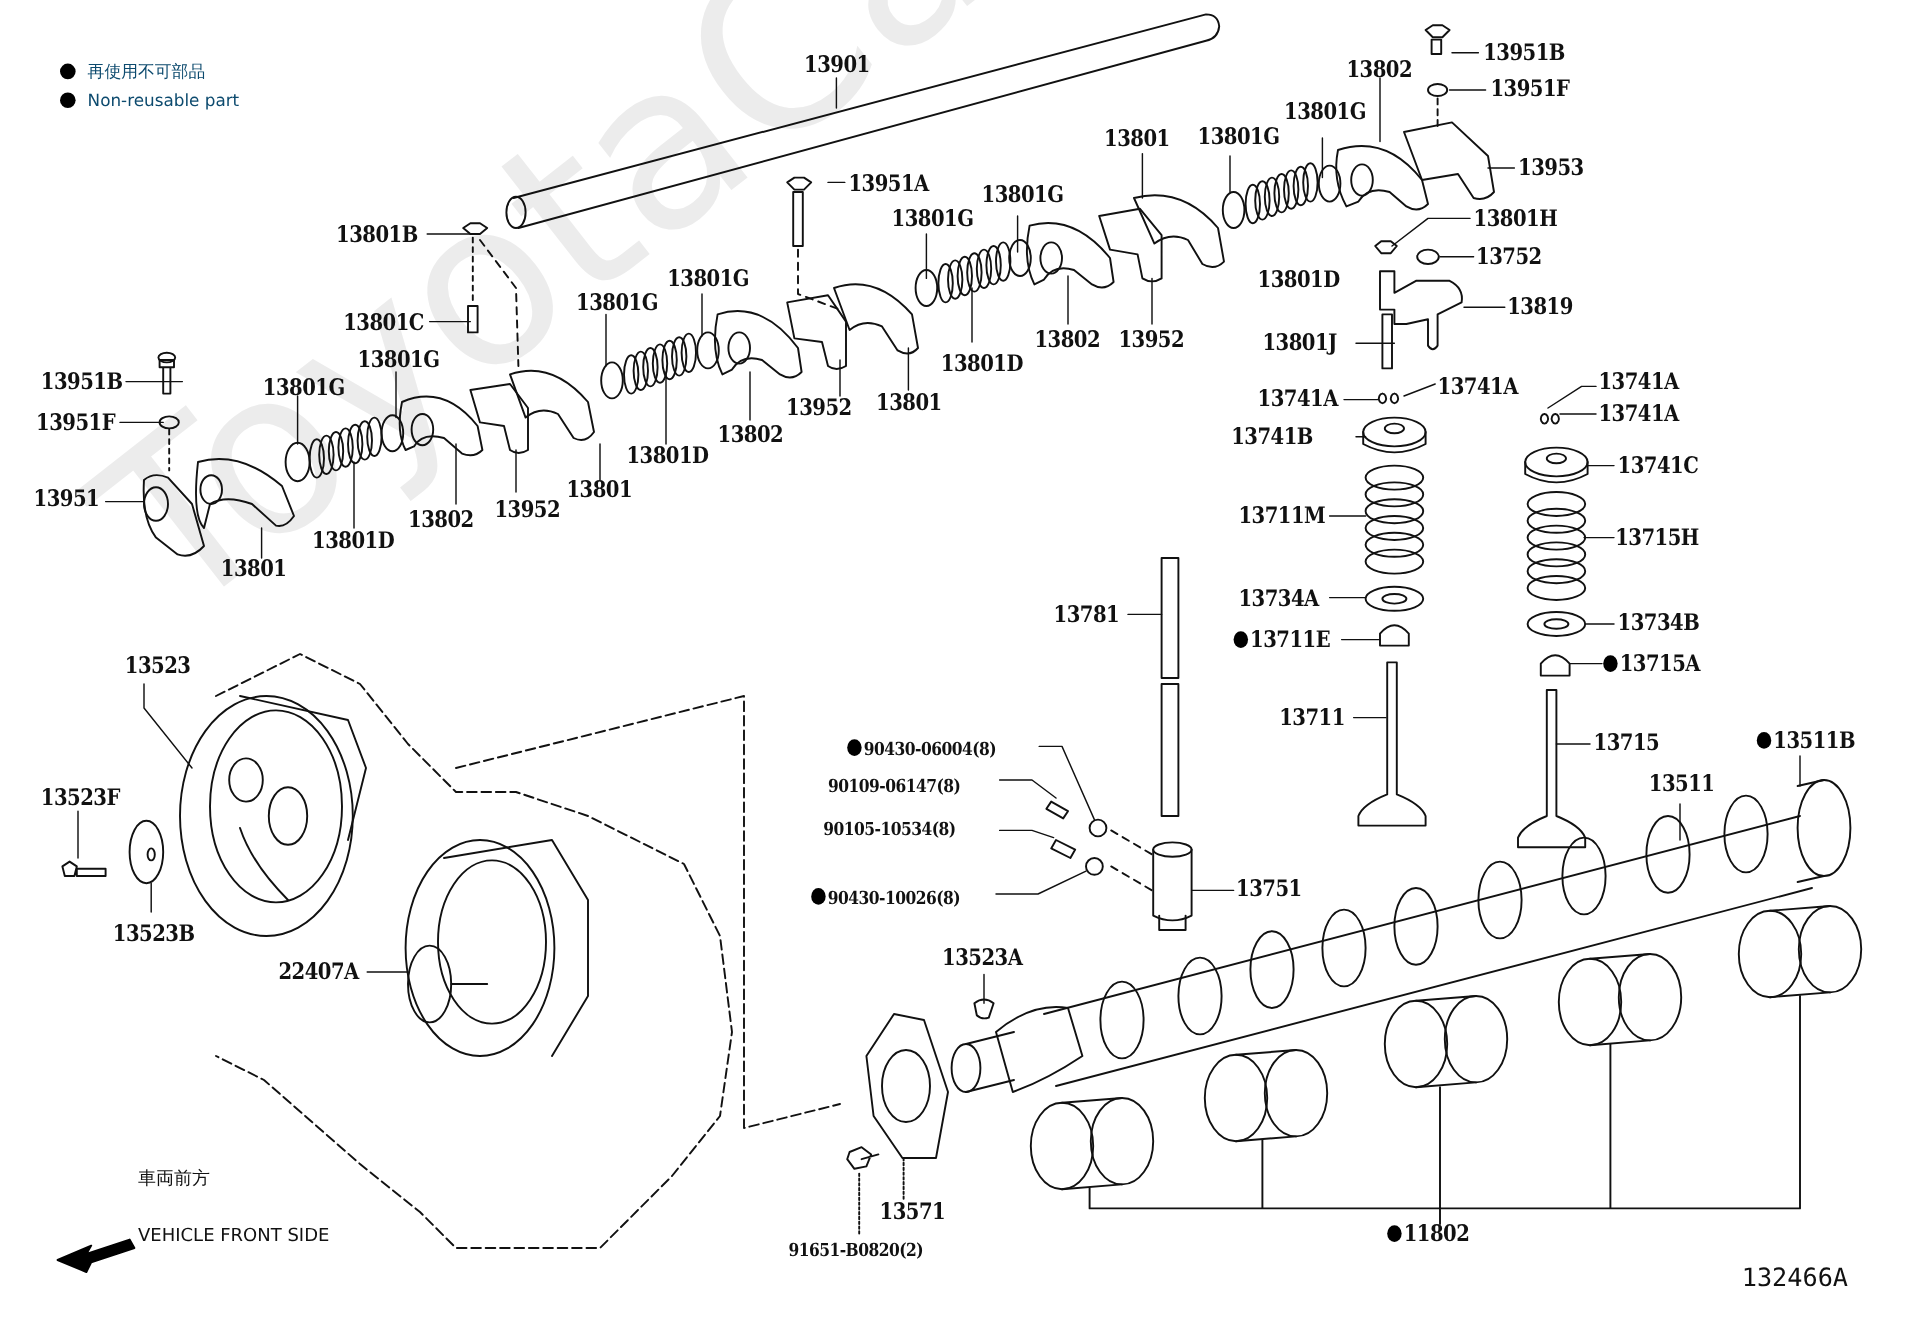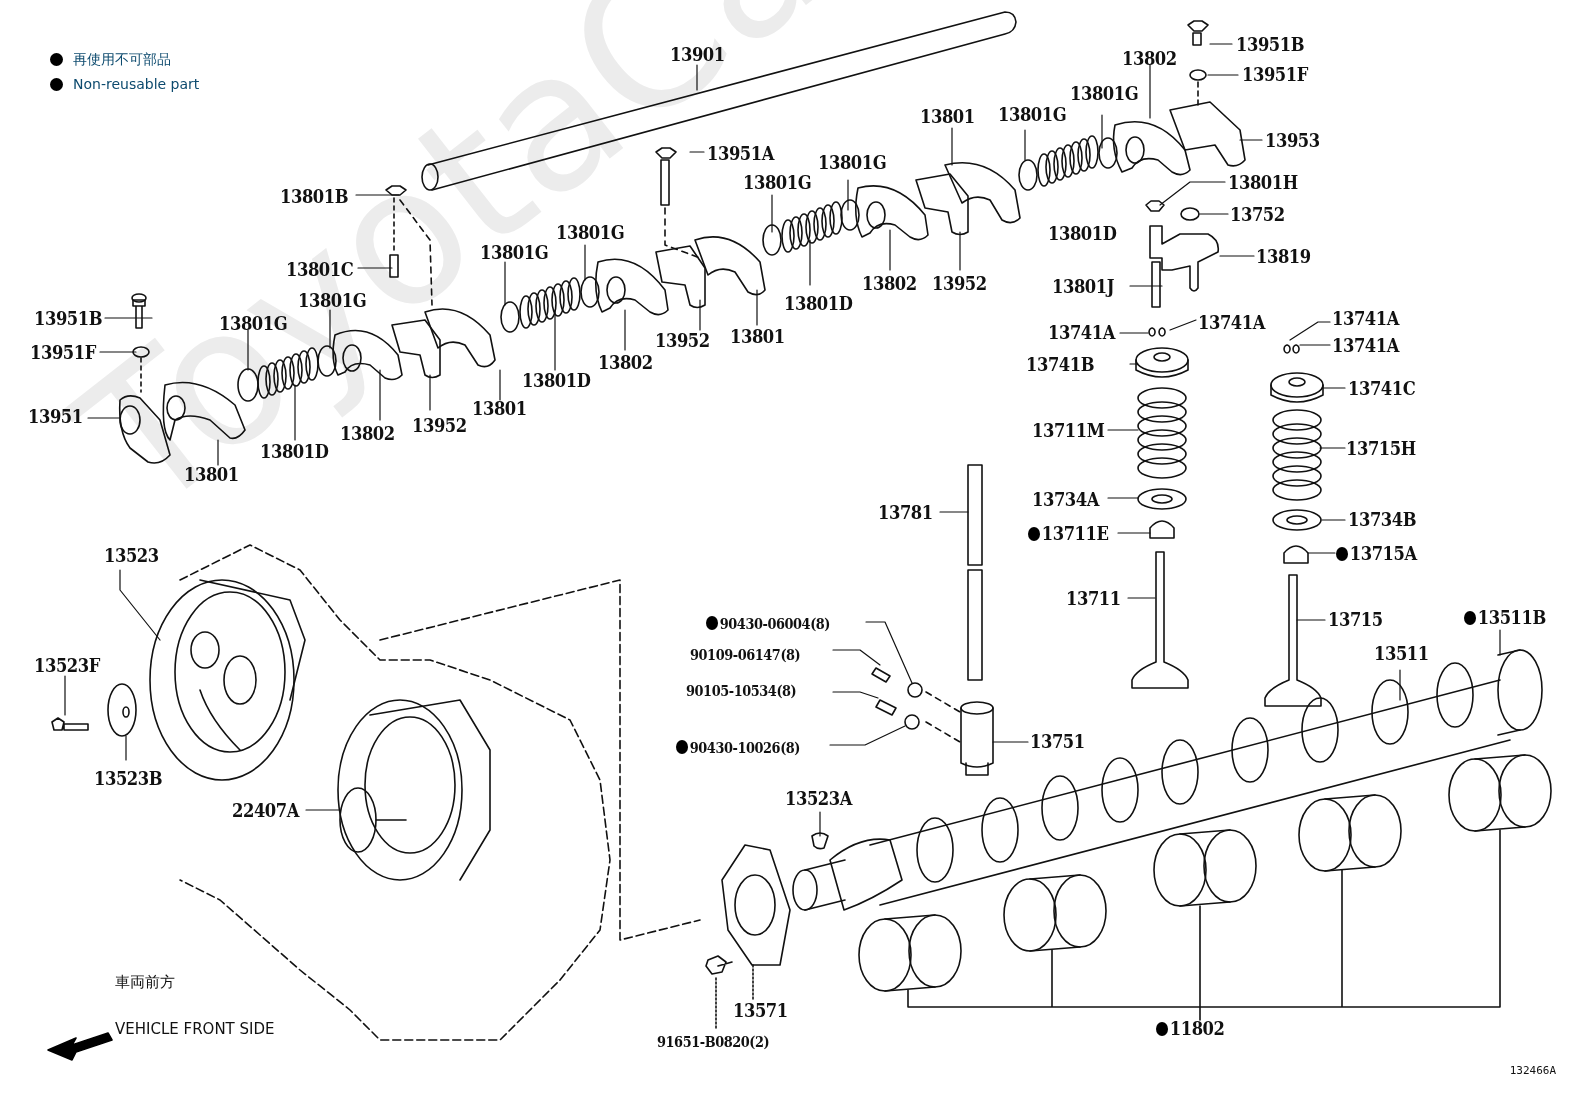--- a/index.html
+++ b/index.html
@@ -11,21 +11,21 @@
   .lbl {
     position:absolute; font-family:"DejaVu Serif", serif; font-weight:bold;
     font-size:19px; letter-spacing:-0.5px; line-height:20px; white-space:nowrap; color:#111;
     transform:scaleX(0.86); transform-origin:left top;
   }
   .lbl.sm { font-size:15px; font-weight:bold; }
   .dot { display:inline-block; width:14px; height:14px; border-radius:50%; background:#000; margin-right:2px; vertical-align:-1px; }
   .legend { position:absolute; left:50px; font-family:"DejaVu Sans", sans-serif; font-size:14px; color:#0c4a6e; white-space:nowrap; }
   .legend .dot { width:13px; height:13px; margin-right:10px; vertical-align:-2px; }
   .front { position:absolute; left:115px; font-family:"DejaVu Sans", sans-serif; font-size:15px; color:#111; white-space:nowrap; }
-  .figno { position:absolute; right:36px; bottom:22px; font-family:"DejaVu Sans Mono", monospace; font-size:11px; color:#111; }
+  .figno { position:absolute; right:52px; bottom:22px; font-family:"DejaVu Sans Mono", monospace; font-size:21px; color:#111; }
   .wm {
     position:absolute; left:40px; top:380px; font-family:"DejaVu Sans", sans-serif; font-size:190px;
     color:#ececec; transform:rotate(-38deg); transform-origin:left top; white-space:nowrap; pointer-events:none;
   }
 </style>
 </head>
 <body>
 
 <div id="canvas">
 

